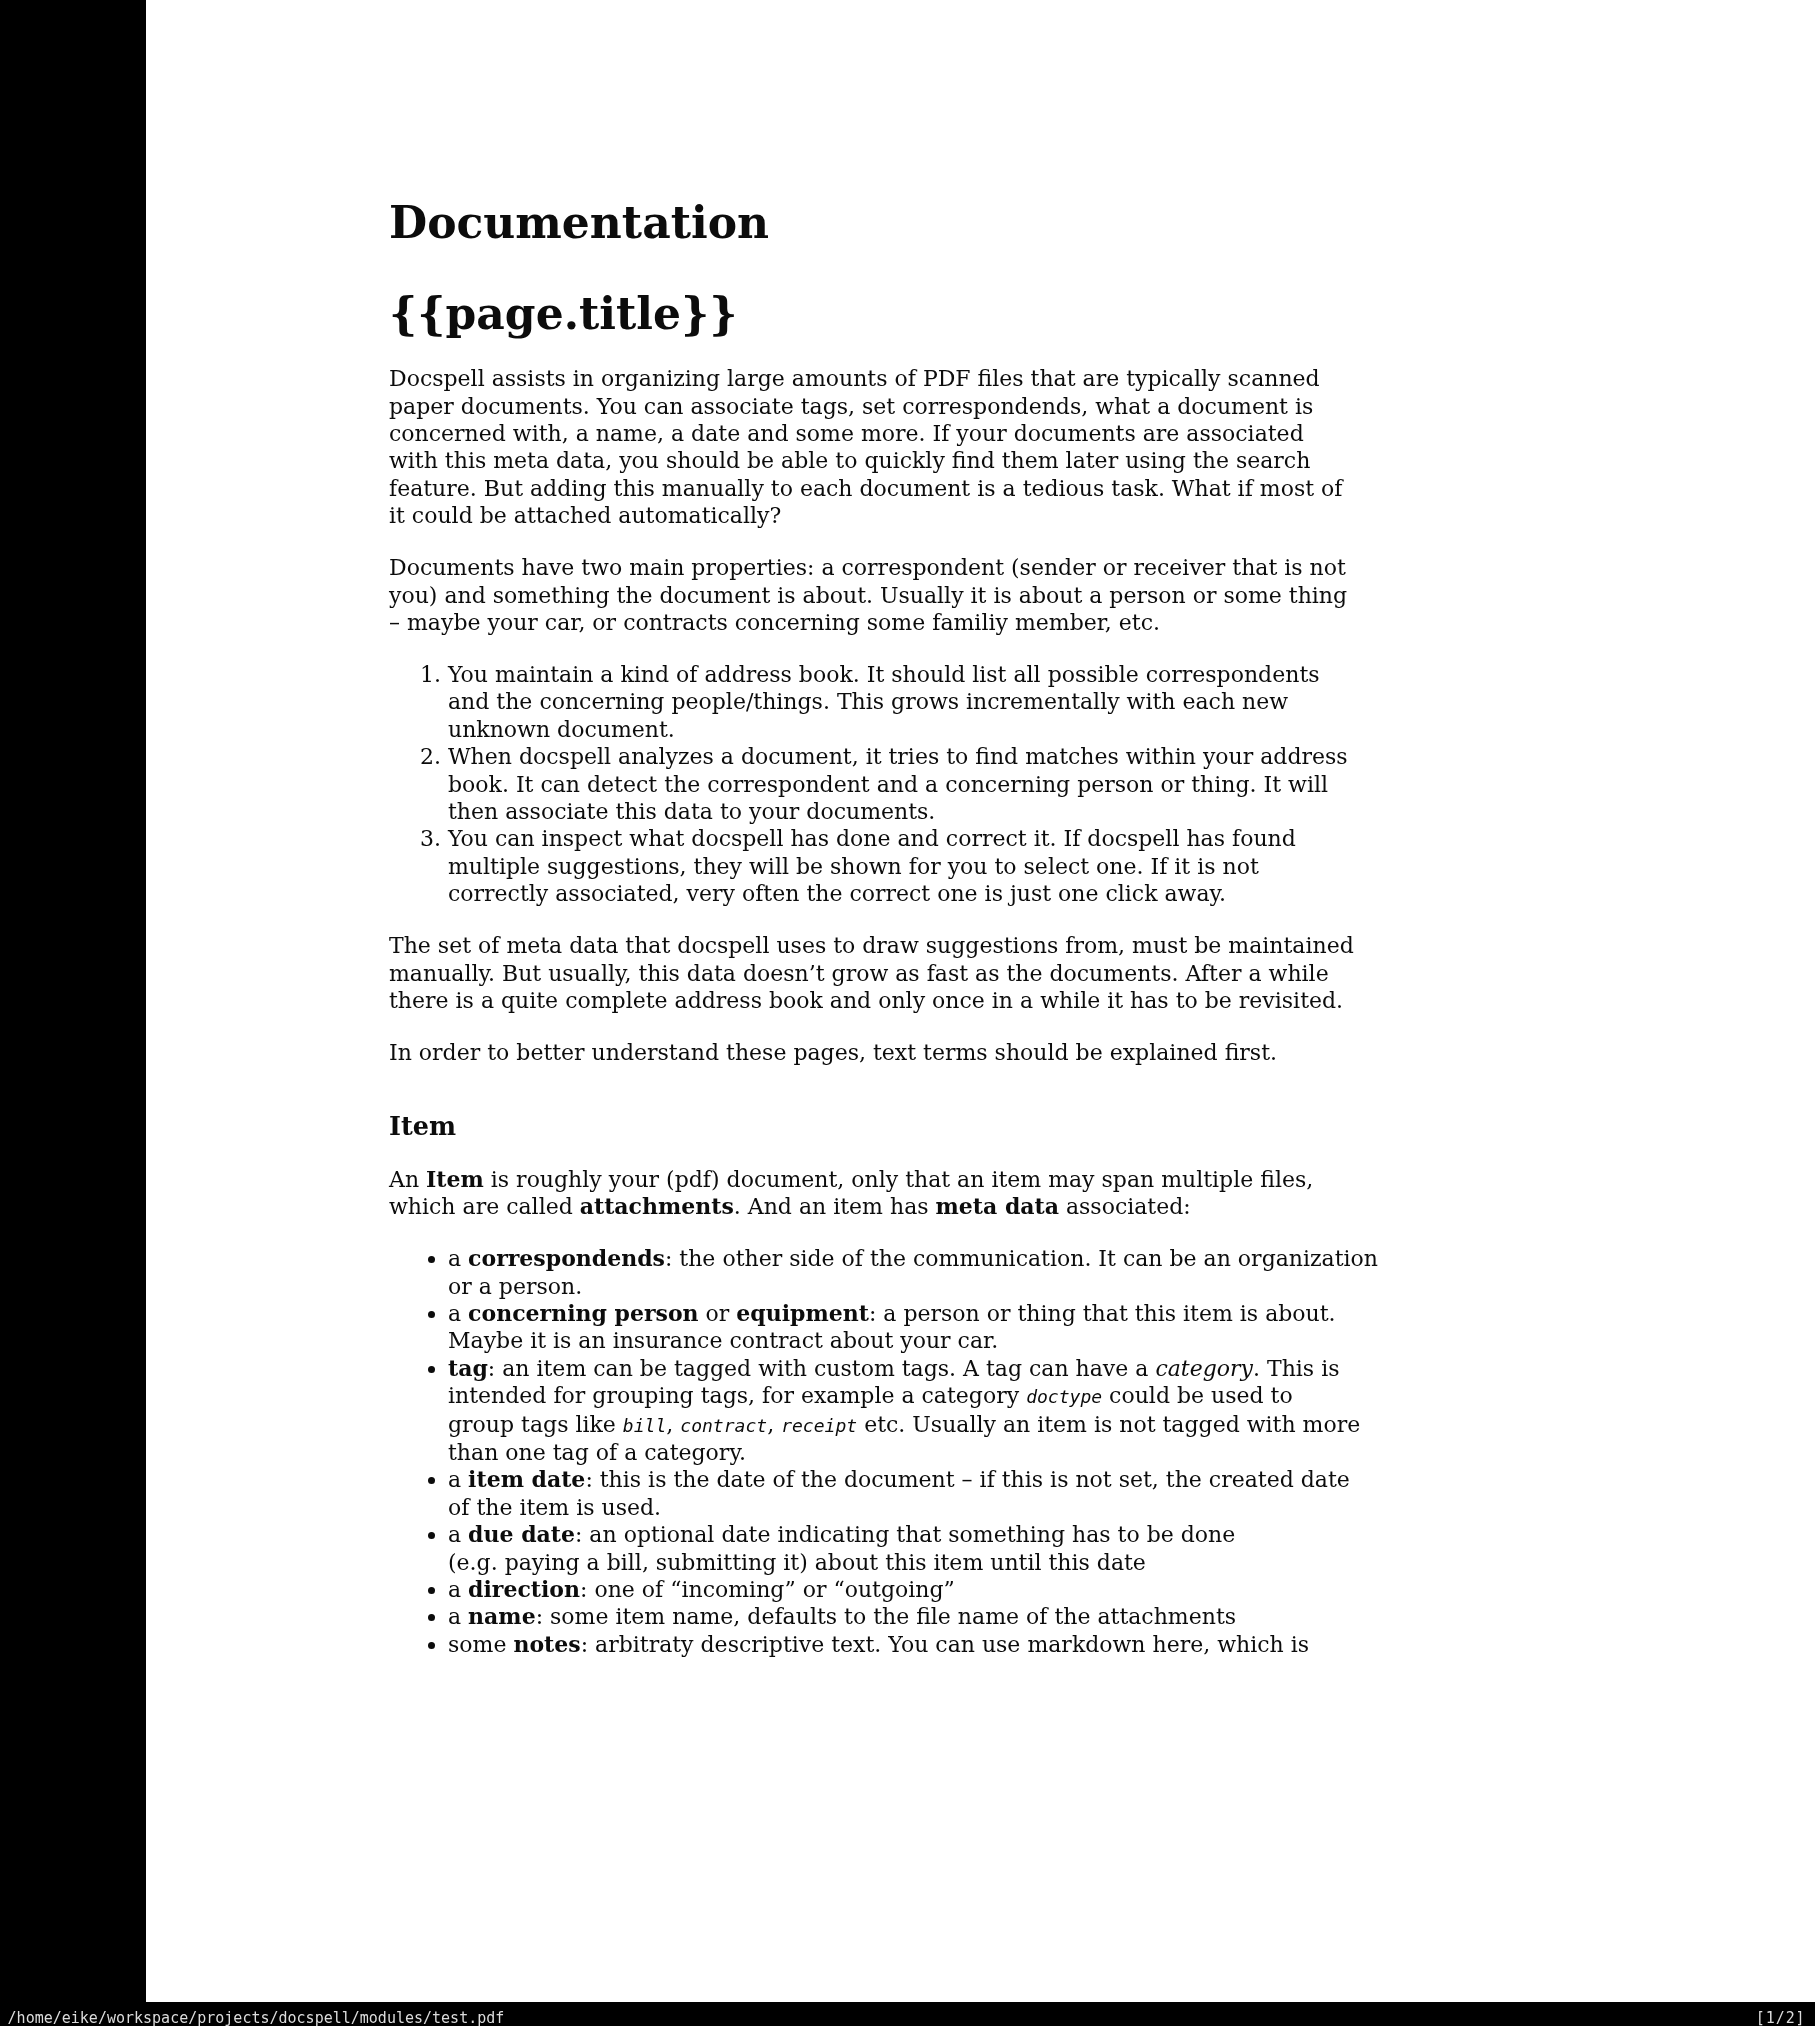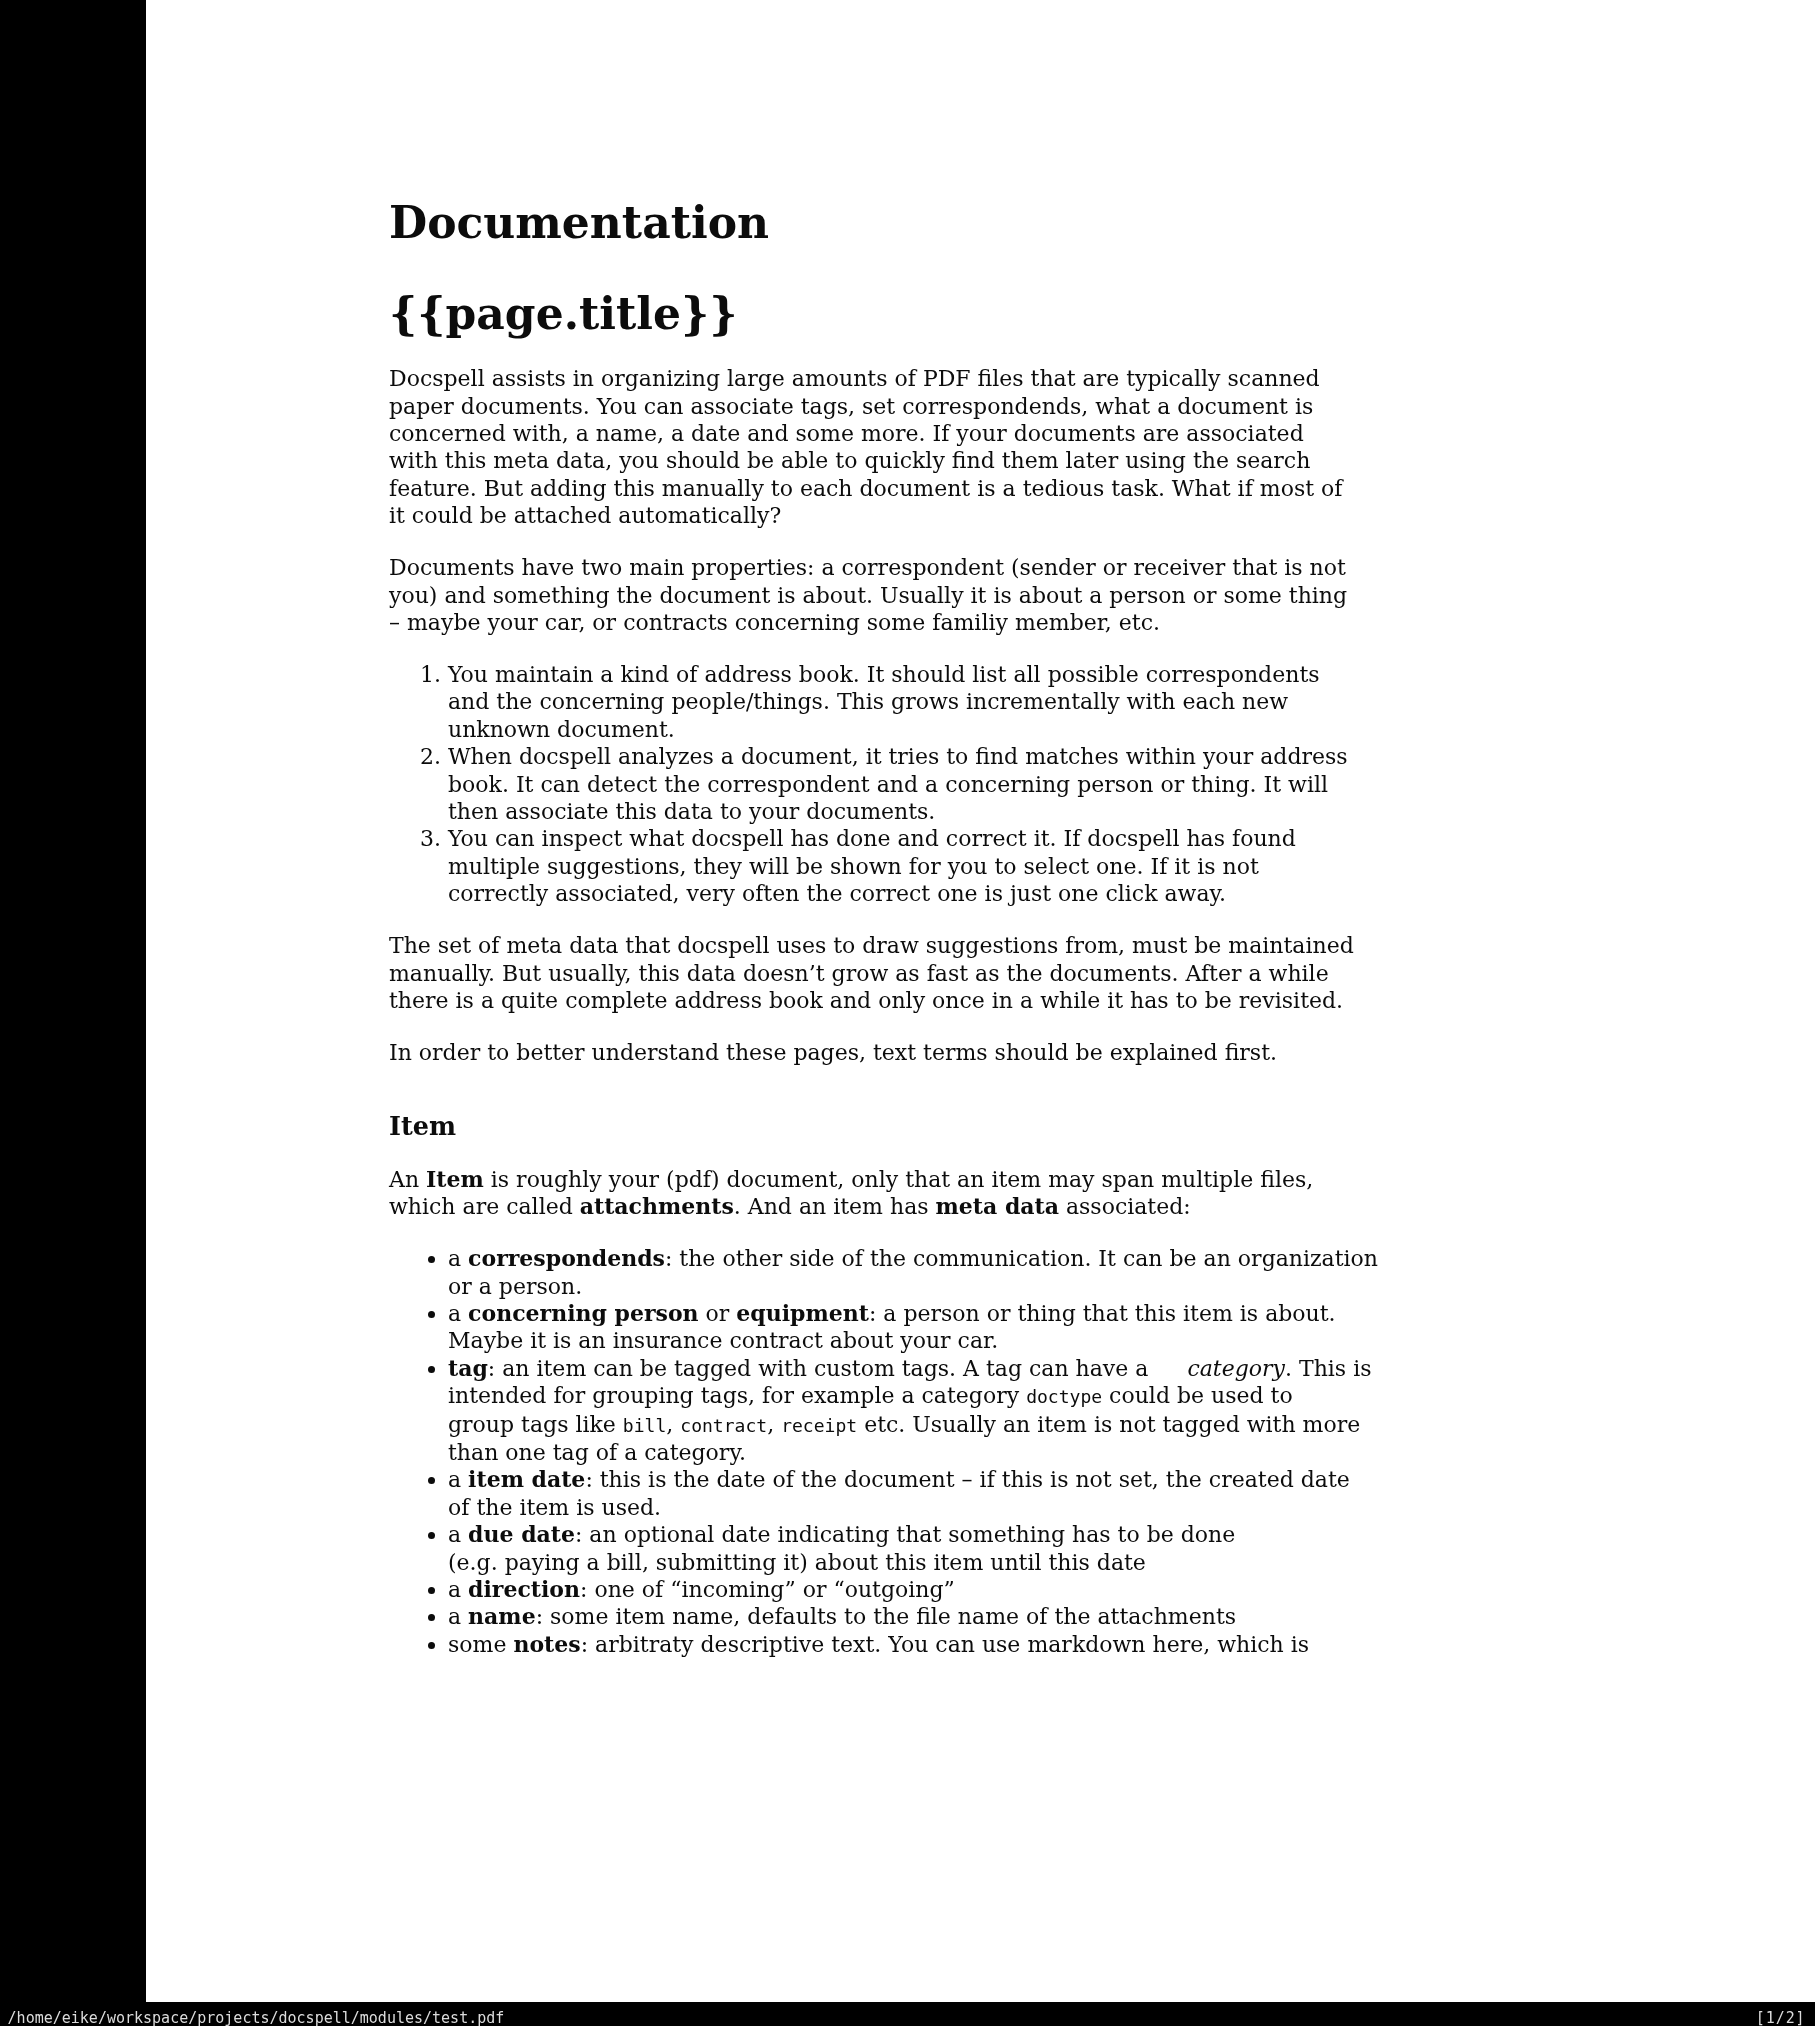--- a/index.html
+++ b/index.html
@@ -27,22 +27,22 @@
   }
   .doc-content h1 { font-size: 44px; line-height: 1.2; margin: 0; font-weight: bold; }
   .doc-content h1.subtitle { margin: 38px 0 10px; }
   .doc-content h2 { font-size: 32px; line-height: 1.2; margin: 55px 0 0; font-weight: bold; }
   .doc-content h3 { font-size: 25.6px; line-height: 1.2; margin: 44px 0 0; font-weight: bold; }
   .doc-content p { margin: 24.6px 0 0; white-space: pre; }
   .doc-content ol, .doc-content ul { margin: 24.6px 0 0; padding: 0 0 0 59px; }
   .doc-content li { margin: 0; white-space: pre; }
   .doc-content ul { list-style: disc; }
   .seg-b { font-weight: bold; }
-  .seg-i { font-style: italic; margin-left: 32px; }
-  .seg-m { font-family: "DejaVu Sans Mono", "Liberation Mono", monospace; font-size: 0.82em; }
+  .seg-i { font-style: italic; }
+  .seg-m { font-family: "DejaVu Sans Mono", "Liberation Mono", monospace; font-size: 0.82em; font-style: italic; }
   .statusbar {
     position: absolute;
     left: 0; right: 0; bottom: 0;
     height: 15px;
     background: #000000;
     color: #dcdcdc;
     font-family: "DejaVu Sans Mono", "Liberation Mono", monospace;
     font-size: 15px;
     display: flex;
     justify-content: space-between;

